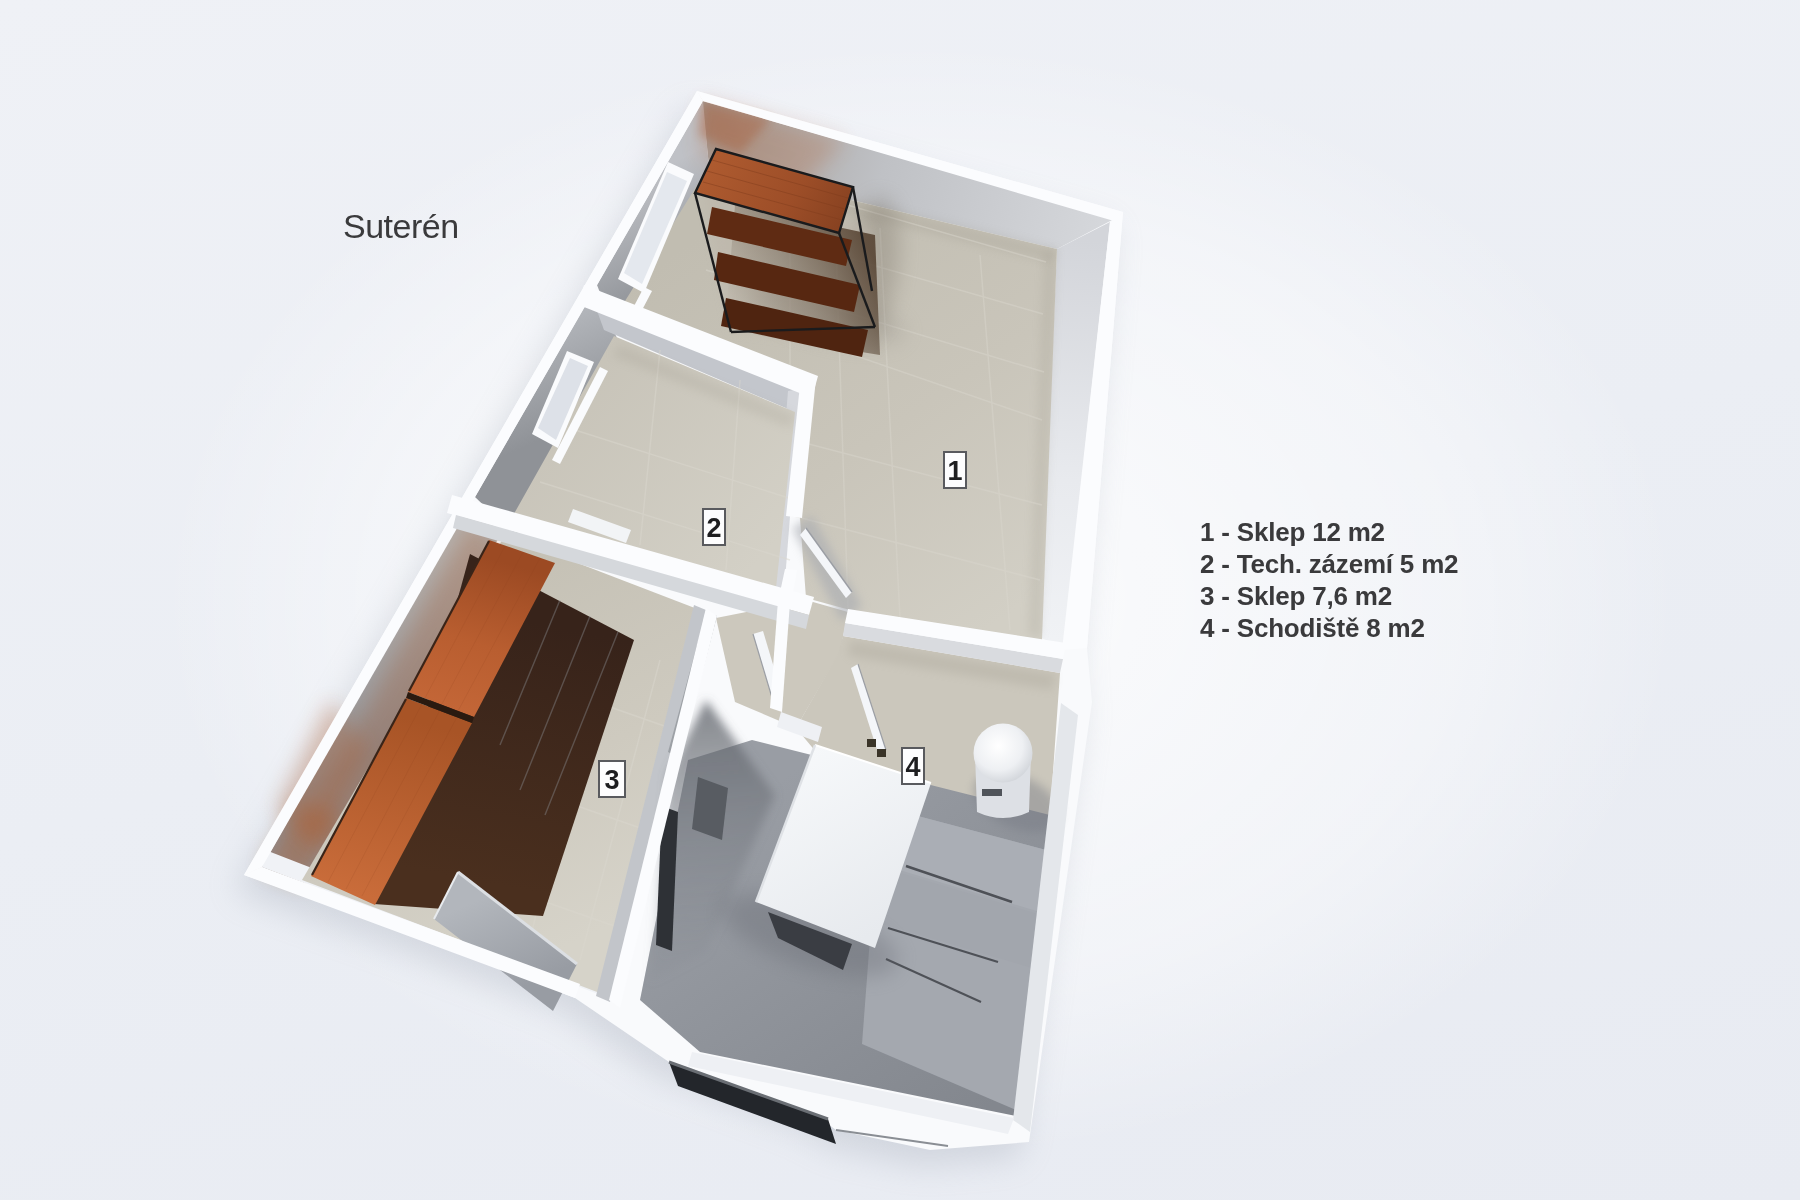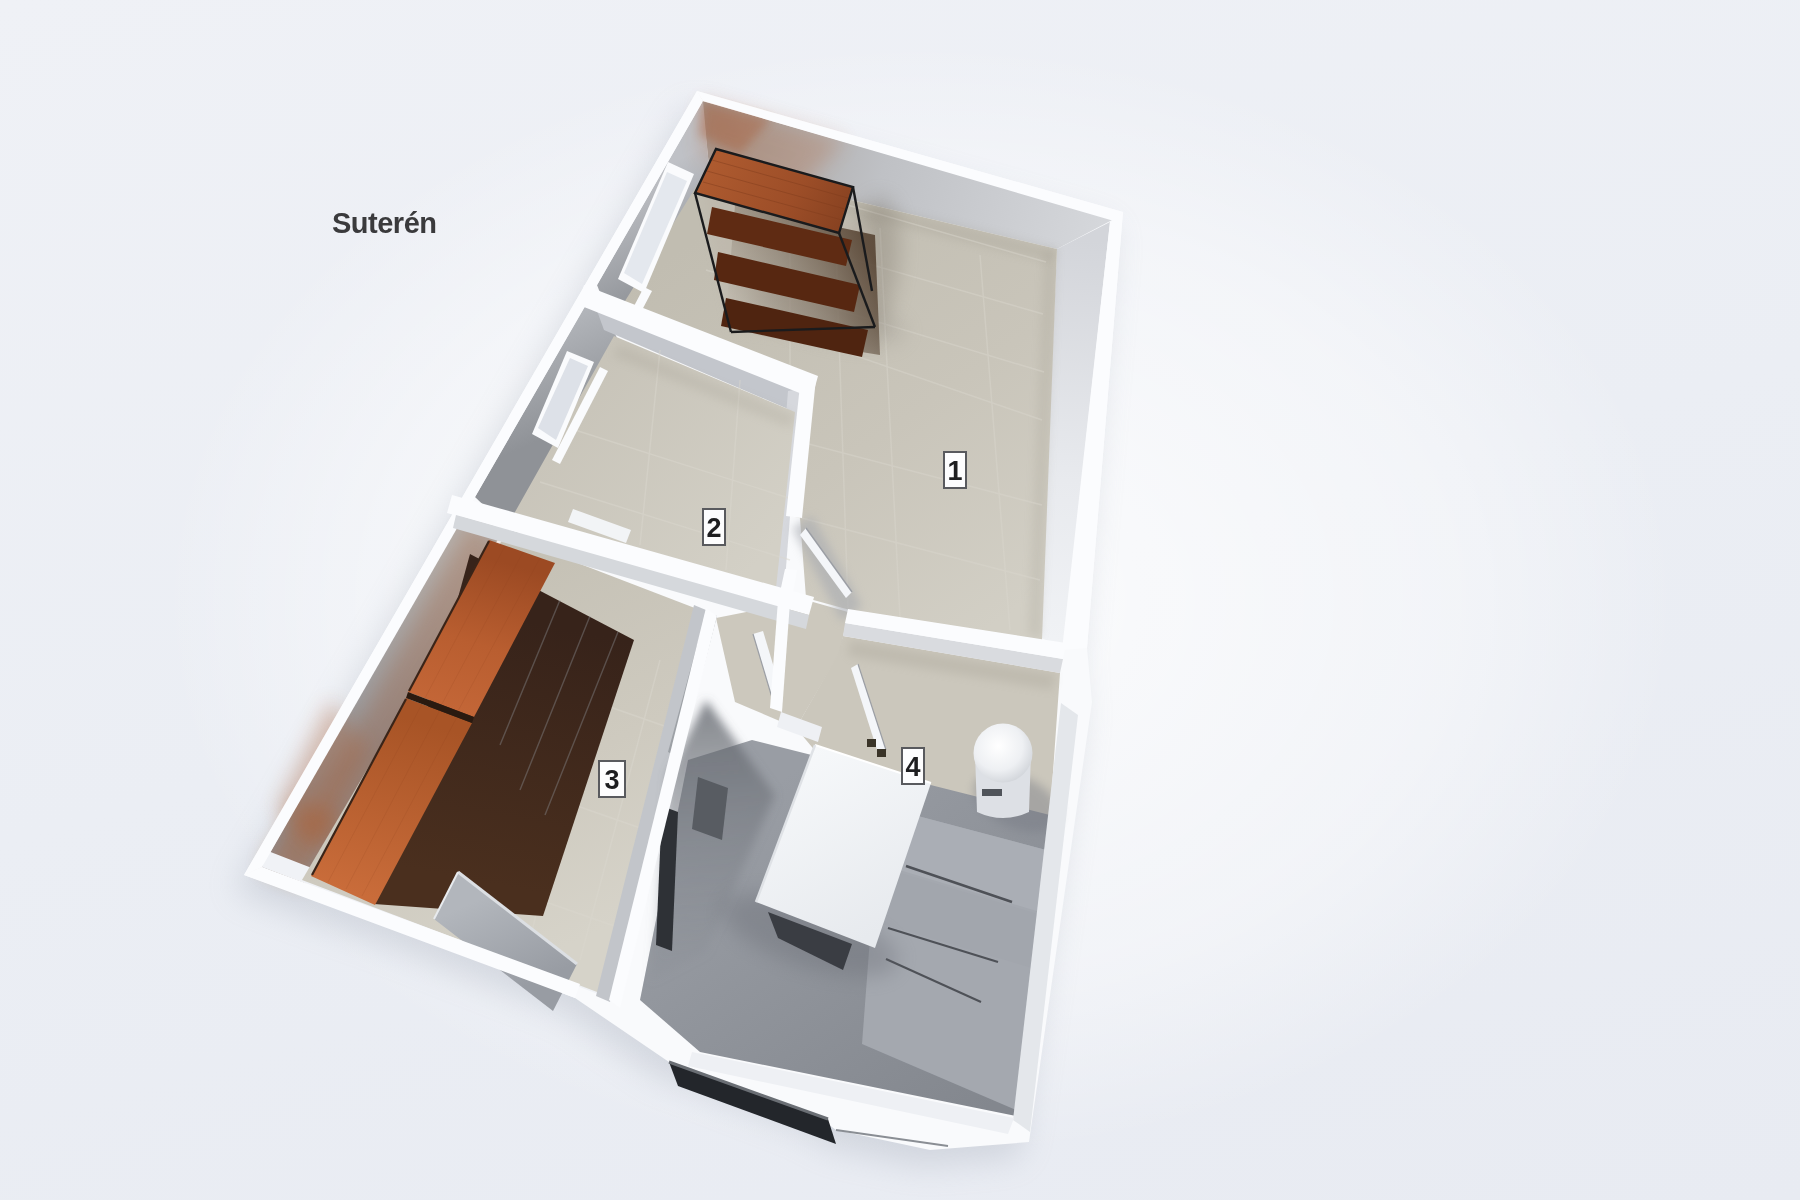--- a/index.html
+++ b/index.html
@@ -1,19 +1,19 @@
 <!DOCTYPE html>
 <html><head>
 <meta charset="utf-8">
 <style>
   html,body{margin:0;padding:0;}
   body{width:1800px;height:1200px;overflow:hidden;font-family:"Liberation Sans",sans-serif;}
   .stage{position:relative;width:1800px;height:1200px;background:linear-gradient(165deg,#eff1f6 0%,#ebeef4 50%,#e8ebf2 100%);}
   svg{position:absolute;left:0;top:0;}
-  .title{position:absolute;left:332px;top:207px;font-size:29px;font-weight:bold;color:#3a3a3c;letter-spacing:-0.5px;}
+  .title{position:absolute;left:343px;top:207px;font-size:34px;font-weight:normal;color:#3a3a3c;letter-spacing:-0.5px;}
   .legend{position:absolute;left:1200px;top:516px;font-size:26px;font-weight:bold;color:#3a3a3c;line-height:32px;white-space:pre;letter-spacing:-0.2px;}
 </style>
 </head>
 <body>
 <div class="stage">
 <svg width="1800" height="1200" viewBox="0 0 1800 1200">
 <defs>
 <radialGradient id="glow" cx="50%" cy="50%" r="50%">
   <stop offset="0%" stop-color="#ffffff" stop-opacity="0.85"></stop>
   <stop offset="70%" stop-color="#ffffff" stop-opacity="0.4"></stop>
@@ -370,13 +370,17 @@
 </g>
 
 <g>
 <rect x="902" y="748" width="22" height="36" fill="#fdfdfe" stroke="#595a5e" stroke-width="2"></rect>
 <text x="913" y="776" font-family="Liberation Sans, sans-serif" font-size="27" font-weight="bold" fill="#1e1e20" text-anchor="middle">4</text>
 </g>
 </svg>
 
 <div class="title">Suterén</div>
 
+<div class="legend">1 - Sklep 12 m2
+2 - Tech. zázemí 5 m2
+3 - Sklep 7,6 m2
+4 - Schodiště 8 m2</div>
 </div>
 
 </body></html>

